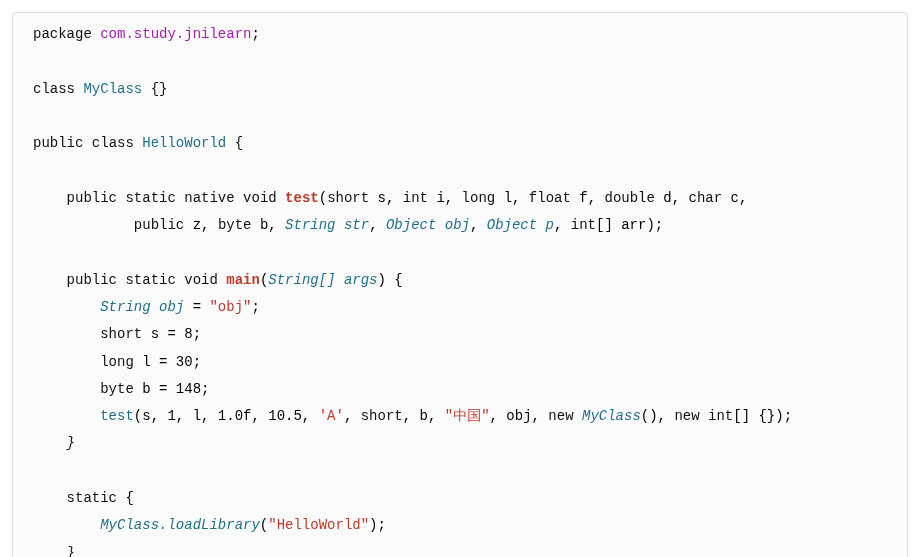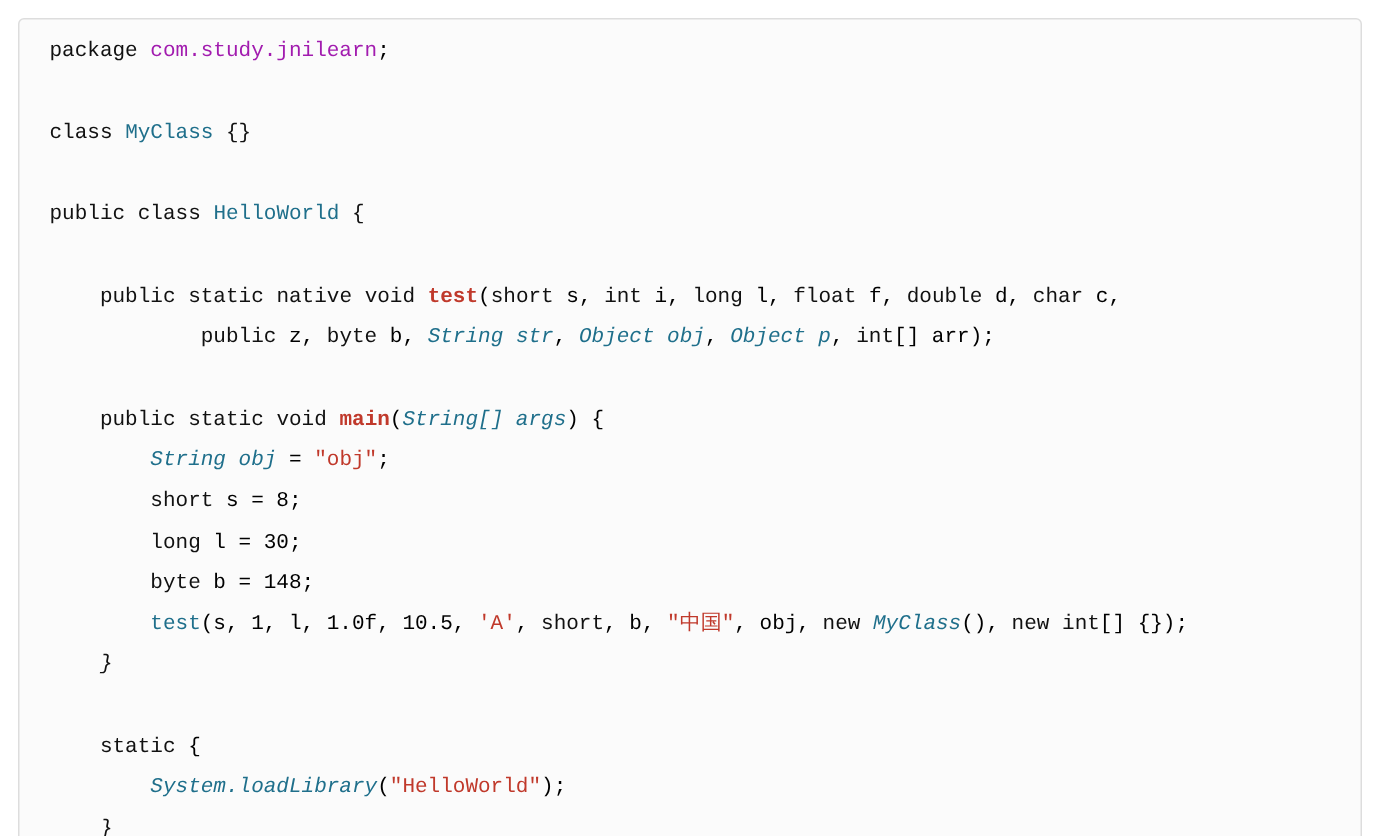--- a/index.html
+++ b/index.html
@@ -57,18 +57,18 @@
 
 <span>    </span><span class="kw">public</span> <span class="kw">static</span> <span class="kw">void</span> <span class="fn">main</span><span>(</span><span class="type">String[] args</span><span>) {</span>
 <span>        </span><span class="type">String obj</span><span> = </span><span class="str">"obj"</span><span>;</span>
 <span>        </span><span class="kw">short</span><span> s = 8;</span>
 <span>        </span><span class="kw">long</span><span> l = 30;</span>
 <span>        </span><span class="kw">byte</span><span> b = 148;</span>
 <span>        </span><span class="var">test</span><span>(</span><span>s, 1, l, 1.0f, 10.5, </span><span class="str">'A'</span><span>, </span><span class="kw">short</span><span>, b, </span><span class="str">"中国"</span><span>, obj, </span><span class="kw">new</span><span class="type"> MyClass</span><span>(), </span><span class="kw">new</span><span class="kw"> int</span><span>[] {});</span>
 <span>    </span><span class="brace type">}</span>
 
 <span>    </span><span class="kw">static</span><span> {</span>
-<span>        </span><span class="type">System.loadLibrary</span><span>(</span><span class="str">"HelloWorld"</span><span>);</span>
+<span>        </span><span class="type">MyClass.loadLibrary</span><span>(</span><span class="str">"HelloWorld"</span><span>);</span>
 <span>    </span><span class="brace type">}</span>
 </pre>
   <div class="wm-bg"></div>
 
 </div>
 
 </body></html>

